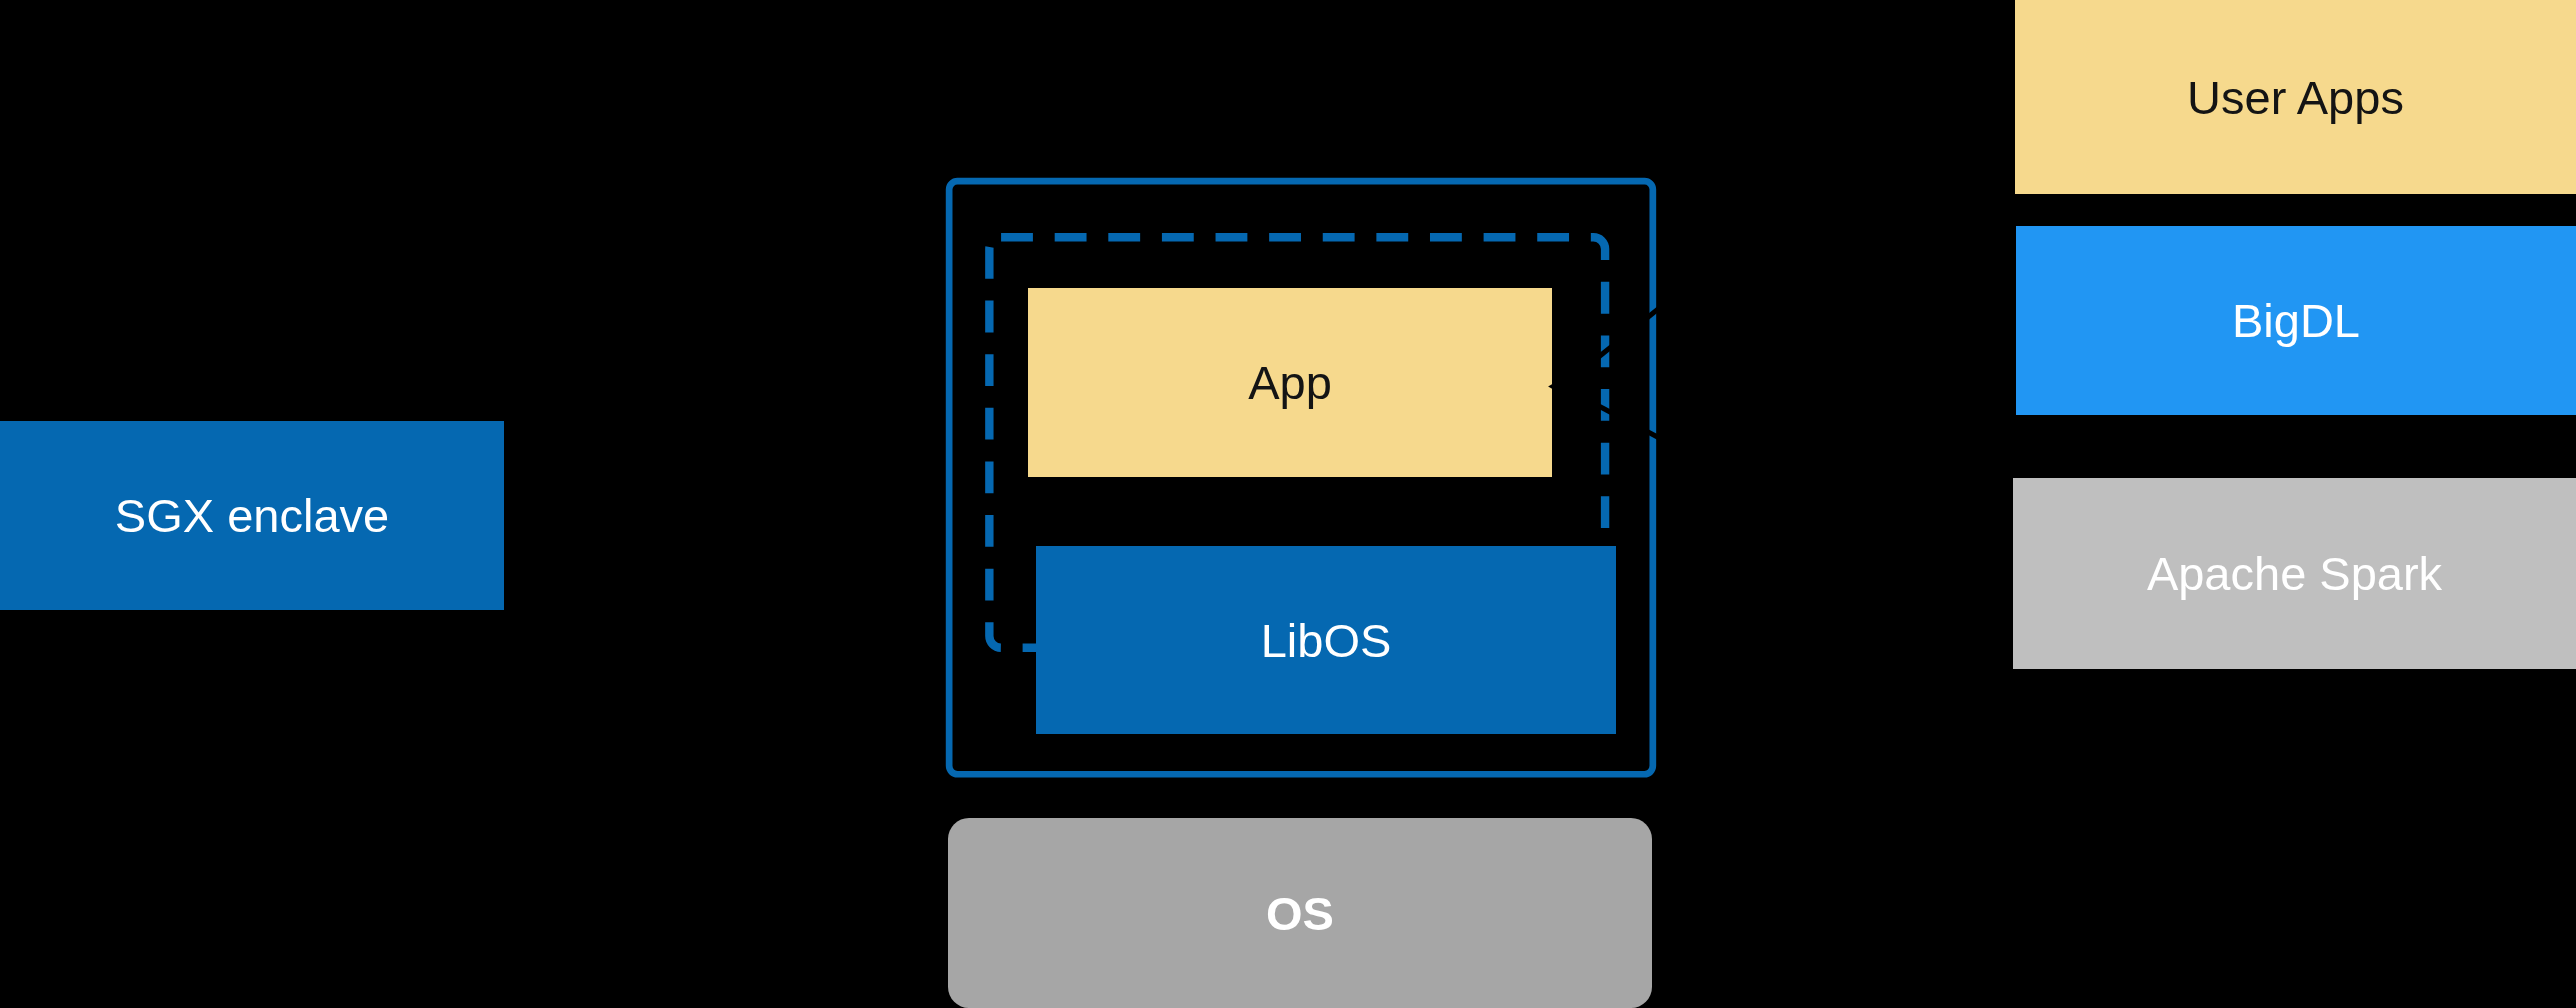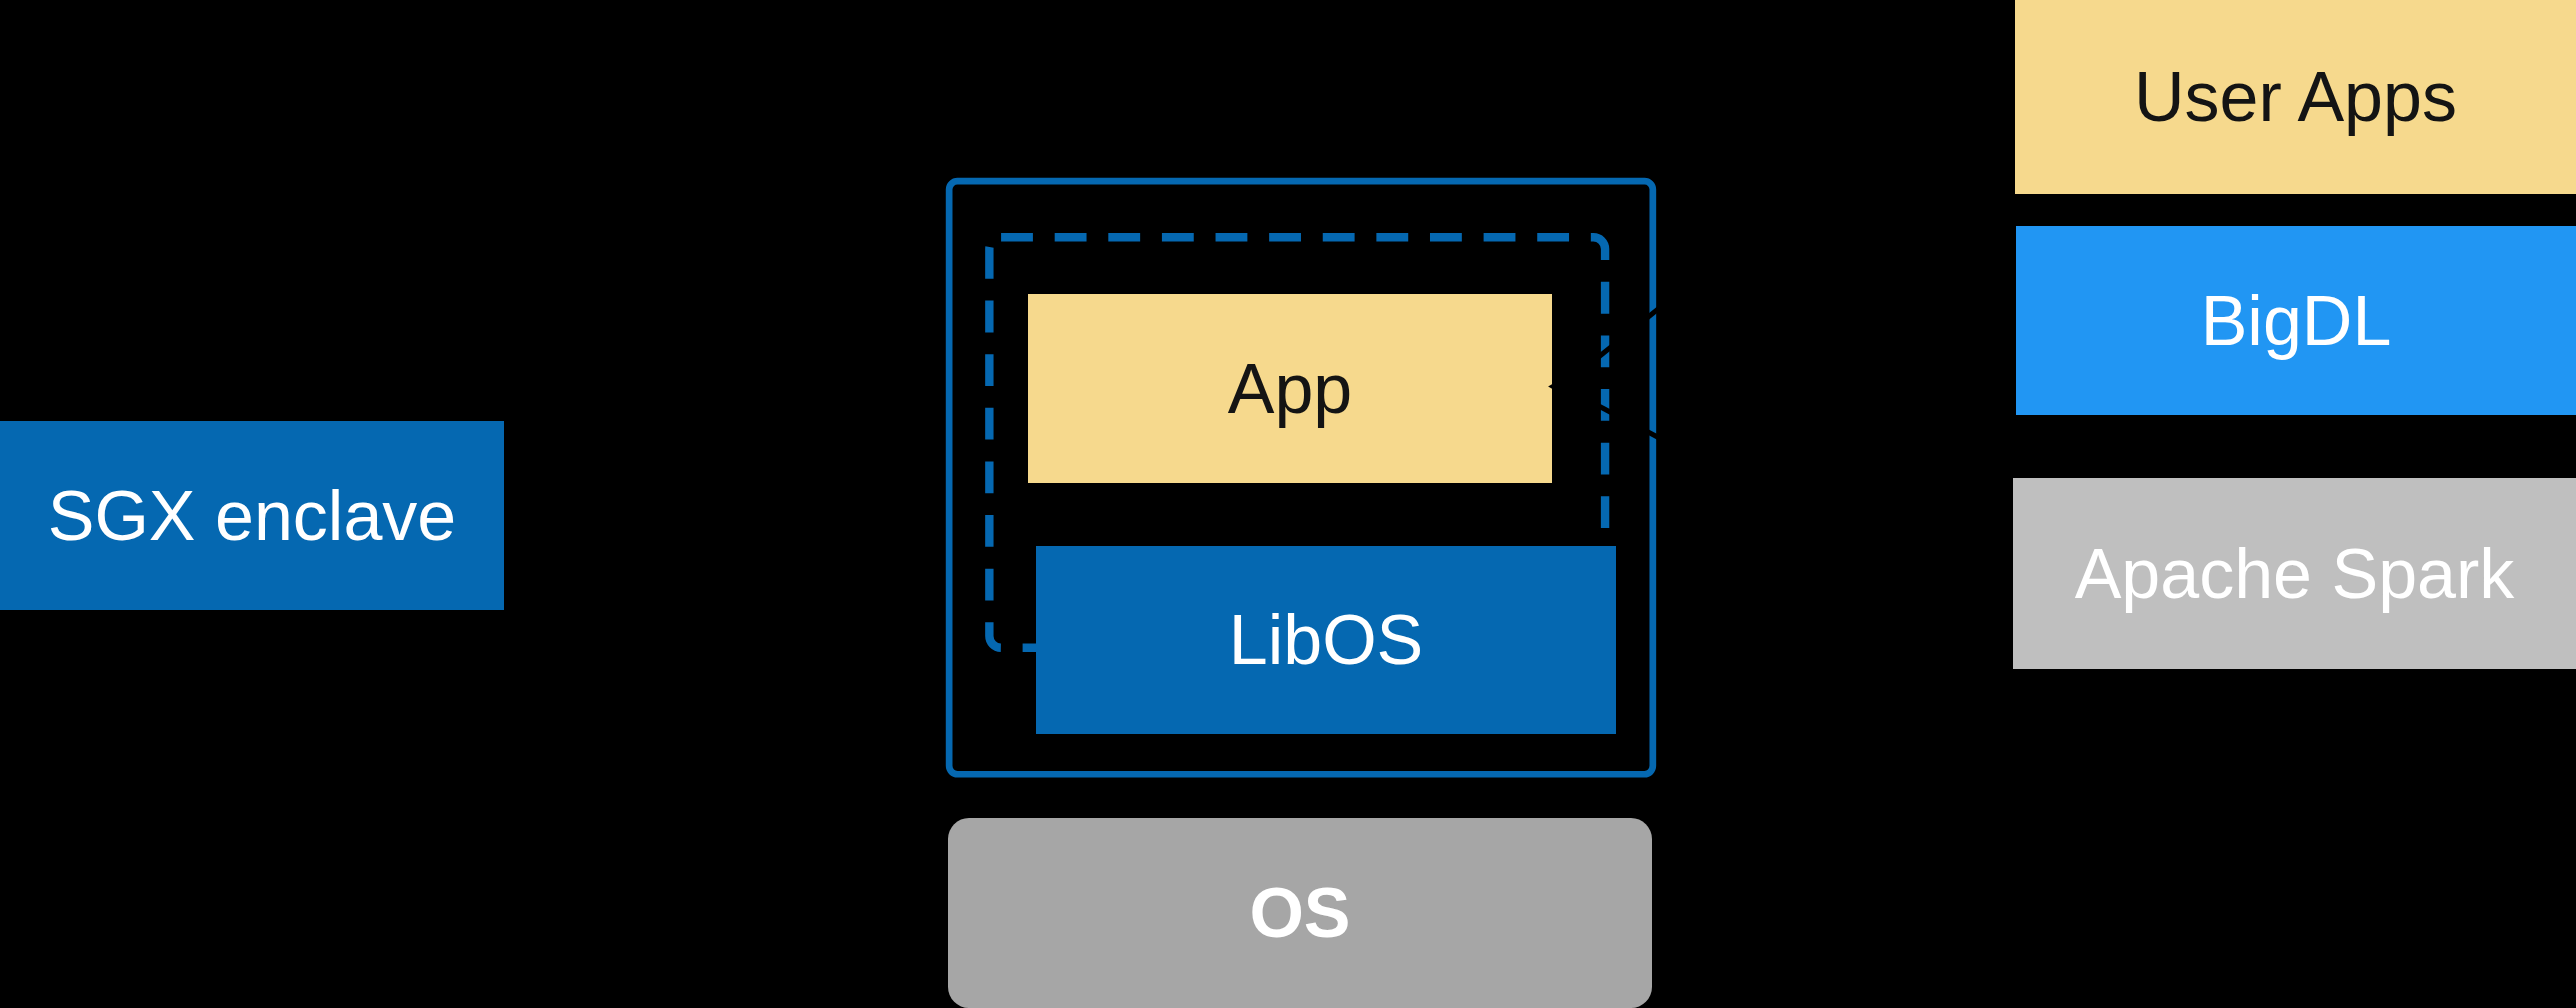--- a/index.html
+++ b/index.html
@@ -24,29 +24,29 @@
   }
   .layer.under { z-index: 1; }
   .boxes { position: absolute; left: 0; top: 0; width: 2576px; height: 1009px; z-index: 2; }
   .layer.over { z-index: 3; pointer-events: none; }
 
   .box {
     position: absolute;
     display: flex;
     align-items: center;
     justify-content: center;
-    font-size: 70px;
+    font-size: 47px;
     line-height: 1;
     white-space: nowrap;
   }
   .txt-dark  { color: var(--text-dark, #141414); }
   .txt-light { color: var(--text-light, #ffffff); }
 
   .box.sgx       { left: 0;     top: 421px; width: 504px; height: 189px; background: var(--intel-blue); align-items: center; }
-  .box.app       { left: 1028px; top: 294px; width: 524px; height: 189px; background: var(--yellow); }
+  .box.app       { left: 1028px; top: 288px; width: 524px; height: 189px; background: var(--yellow); }
   .box.libos     { left: 1036px; top: 546px; width: 580px; height: 188px; background: var(--intel-blue); }
   .box.os        { left: 948px; top: 818px; width: 704px; height: 190px; background: var(--gray-medium); font-weight: bold; border-radius: 21px; }
   .box.userapps  { left: 2015px; top: 0;     width: 561px; height: 194px; background: var(--yellow); }
   .box.bigdl     { left: 2016px; top: 226px; width: 560px; height: 189px; background: var(--bright-blue); }
   .box.spark     { left: 2013px; top: 478px; width: 563px; height: 191px; background: var(--gray-light); }
 
   .enclave-solid {
     fill: none;
     stroke: var(--intel-blue);
     stroke-width: 8;

